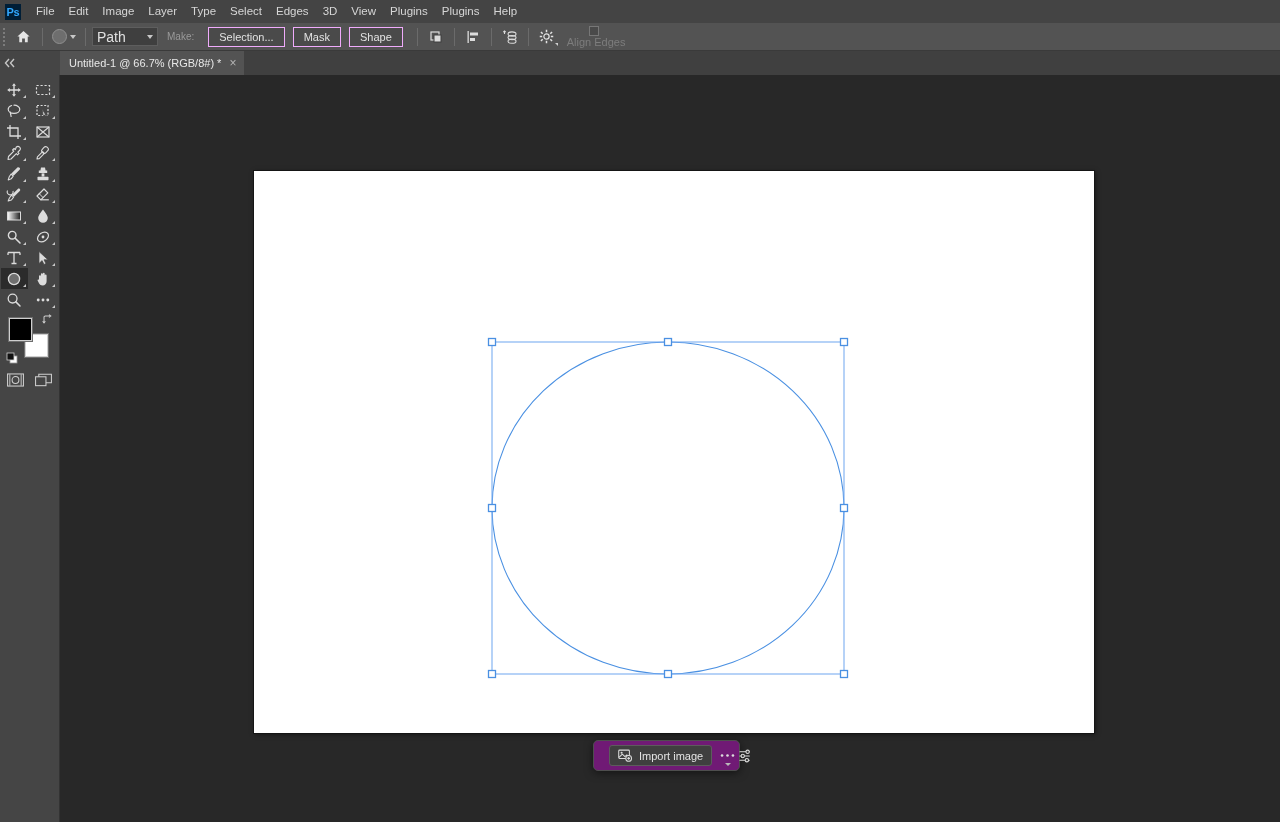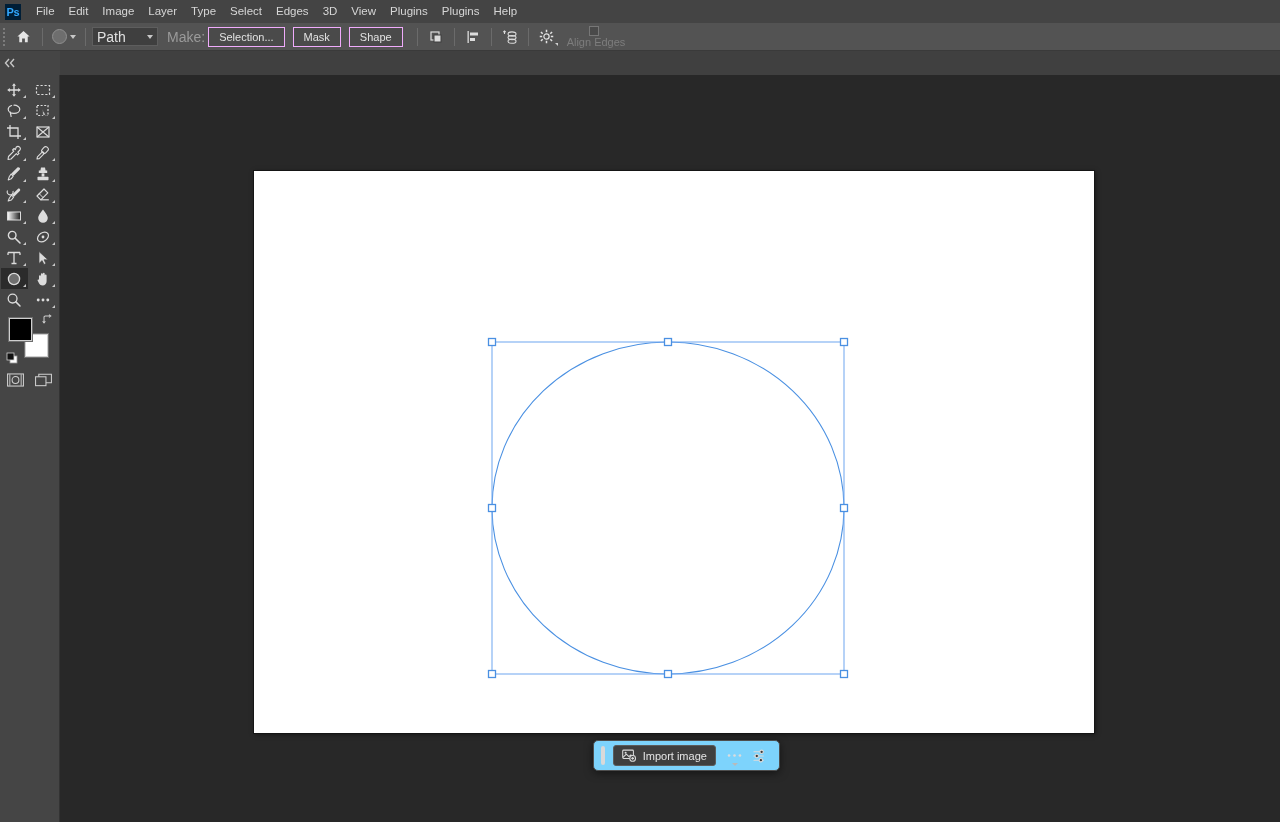--- a/index.html
+++ b/index.html
@@ -51,21 +51,21 @@
     width: 15px; height: 15px; border-radius: 50%;
     background: #6e6e6e; border: 1px solid #8f8f8f;
   }
   .caret { width: 0; height: 0; border-left: 3.5px solid transparent;
            border-right: 3.5px solid transparent; border-top: 4px solid #c8c8c8; }
   .ob-select {
     background: #3f3f3f; border: 1px solid #5e5e5e; height: 19px; width: 66px;
     color: #e0e0e0; font-size: 14px; display: flex; align-items: center;
     padding: 0 4px; justify-content: space-between; cursor: pointer;
   }
-  .ob-label { color: #9a9a9a; font-size: 14px; margin: 0 3px 0 9px; }
+  .ob-label { color: #9a9a9a; font-size: 10px; margin: 0 14px 0 9px; }
   .ob-btn {
     background: #4a4a4a; border: 1px solid #f0abfc; height: 20px;
     color: #e2e2e2; font-size: 11px; display: flex; align-items: center;
     justify-content: center; padding: 0 10px; margin-right: 8px; cursor: pointer;
   }
   .ob-icon {
     width: 24px; height: 24px; display: flex; align-items: center; justify-content: center;
     cursor: pointer;
   }
   .ob-check {
@@ -131,22 +131,22 @@
     position: absolute; left: 194px; top: 96px; width: 840px; height: 562px;
     background: #ffffff; box-shadow: 0 0 0 1px #151515, 1px 1px 5px rgba(0,0,0,0.55);
   }
 
   
   .overlay { position: absolute; left: 0; top: 0; width: 1220px; height: 747px;
              pointer-events: none; }
 
   
   .ctx-bar {
-    position: absolute; left: 533px; top: 665px; width: 187px; height: 31px;
-    background: #7dd3fc; border: 1px solid #4e4e4e; border-radius: 5px;
+    position: absolute; left: 533px; top: 665px; width: 147px; height: 31px;
+    background: #701a75; border: 1px solid #4e4e4e; border-radius: 5px;
     display: flex; align-items: center; padding: 0 7px;
     box-shadow: 0 2px 8px rgba(0,0,0,0.5);
   }
   .ctx-drag {
     width: 4px; height: 19px; background: #d9d9d9; border-radius: 2px;
     margin-right: 8px; cursor: grab;
   }
   .ctx-import {
     display: flex; align-items: center; gap: 6px;
     border: 1px solid #5c5c5c; border-radius: 3px; height: 21px;
@@ -283,20 +283,24 @@
   </div>
 
   <div class="tabbar"></div>
 
   <div class="panel-collapse">
     <svg width="12" height="10" viewBox="0 0 12 10">
       <path d="M5 1 L1.5 5 L5 9 M10 1 L6.5 5 L10 9" stroke="#c6c6c6" stroke-width="1.4" fill="none"></path>
     </svg>
   </div>
 
+  <div class="tab">
+    <span class="tab-title">Untitled-1 @ 66.7% (RGB/8#) *</span>
+    <span class="tab-close">×</span>
+  </div>
 
   <div class="toolbar">
 
     <div class="tool-row">
       <div class="tool">
         <svg width="16" height="16" viewBox="0 0 16 16">
             <path d="M8 1.2 L10 3.8 L8.7 3.8 L8.7 7.3 L12.2 7.3 L12.2 6 L14.8 8 L12.2 10 L12.2 8.7 L8.7 8.7 L8.7 12.2 L10 12.2 L8 14.8 L6 12.2 L7.3 12.2 L7.3 8.7 L3.8 8.7 L3.8 10 L1.2 8 L3.8 6 L3.8 7.3 L7.3 7.3 L7.3 3.8 L6 3.8 Z" fill="#dcdcdc"></path>
           </svg>
         <span class="corner"></span>
       </div>

